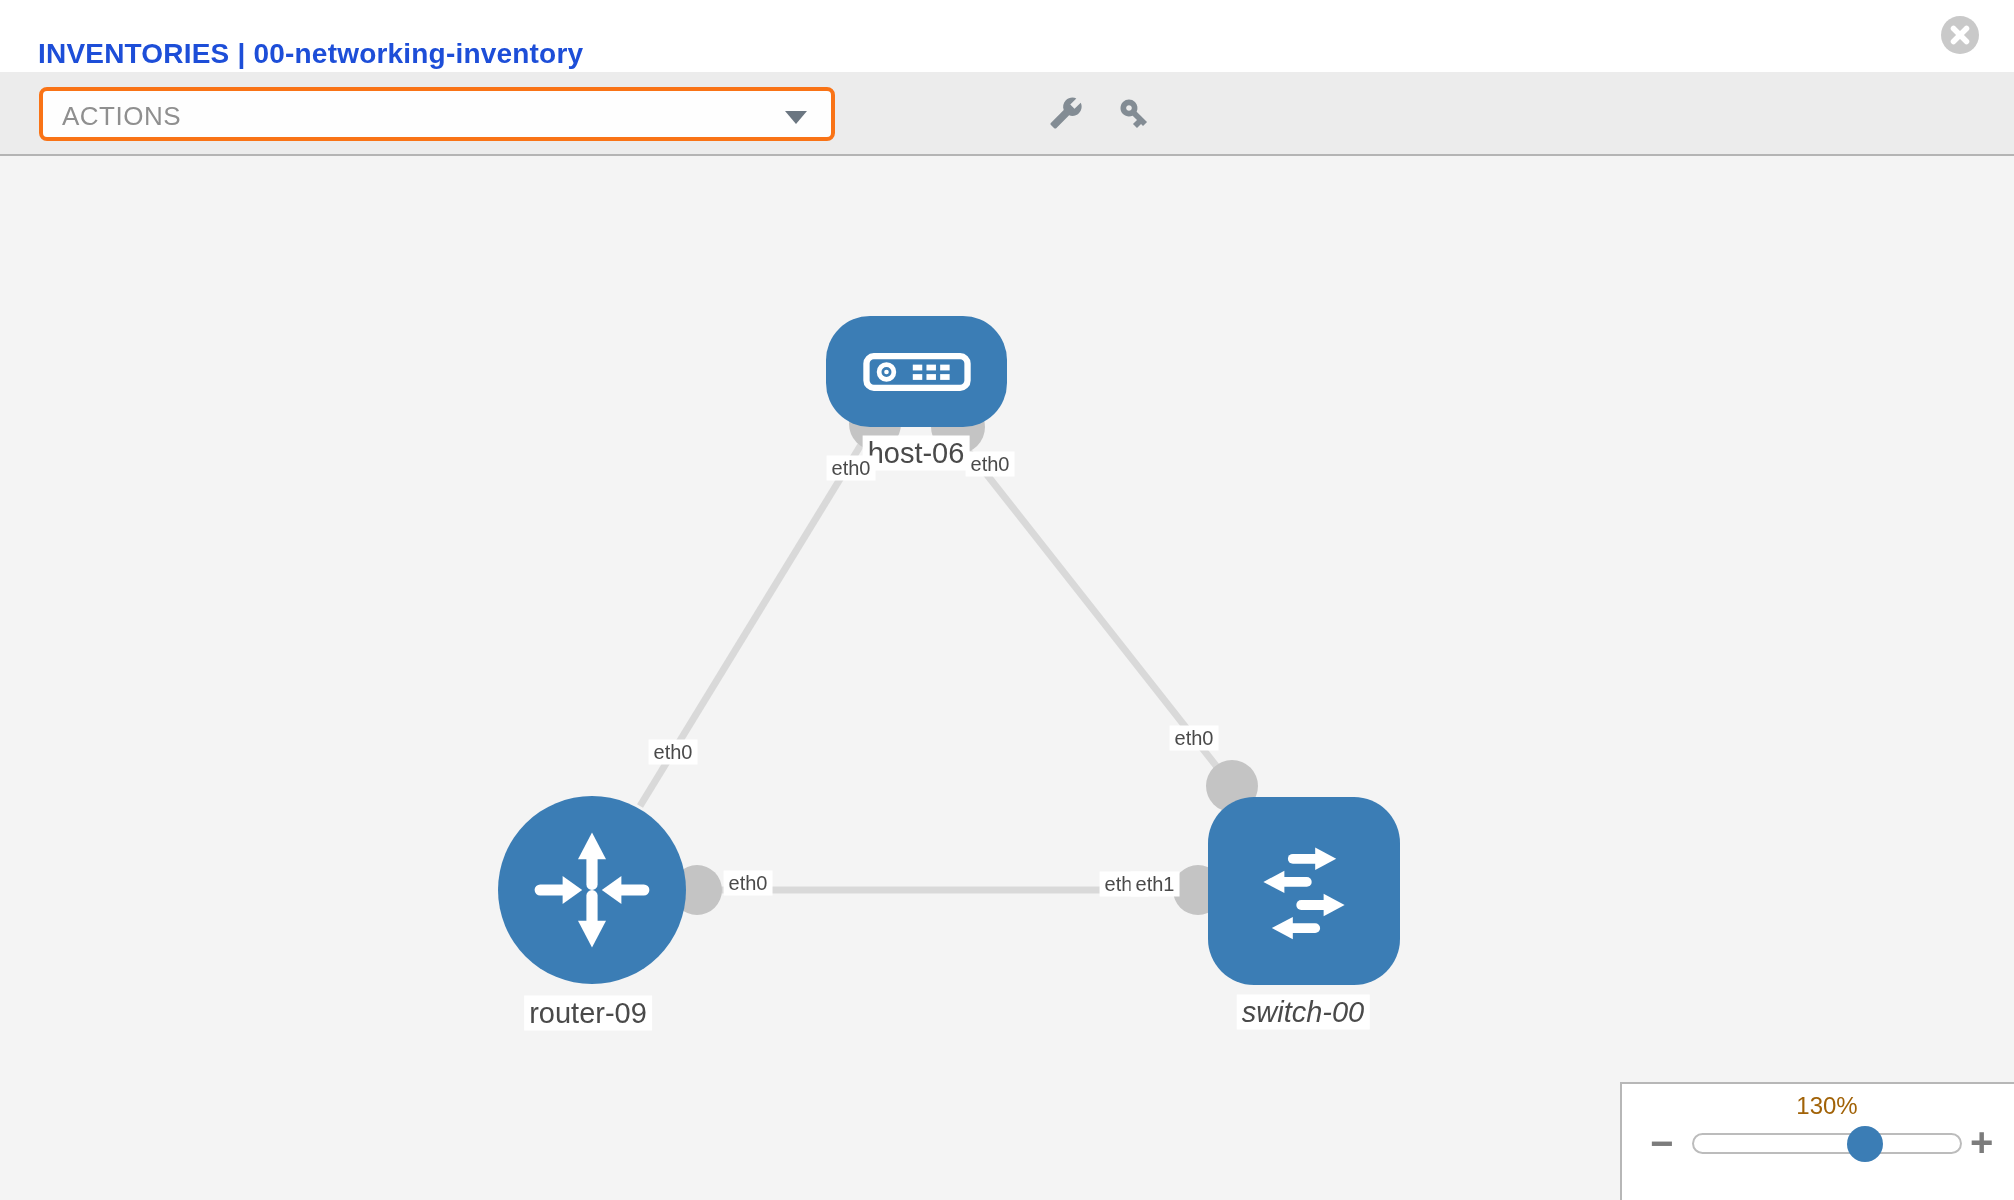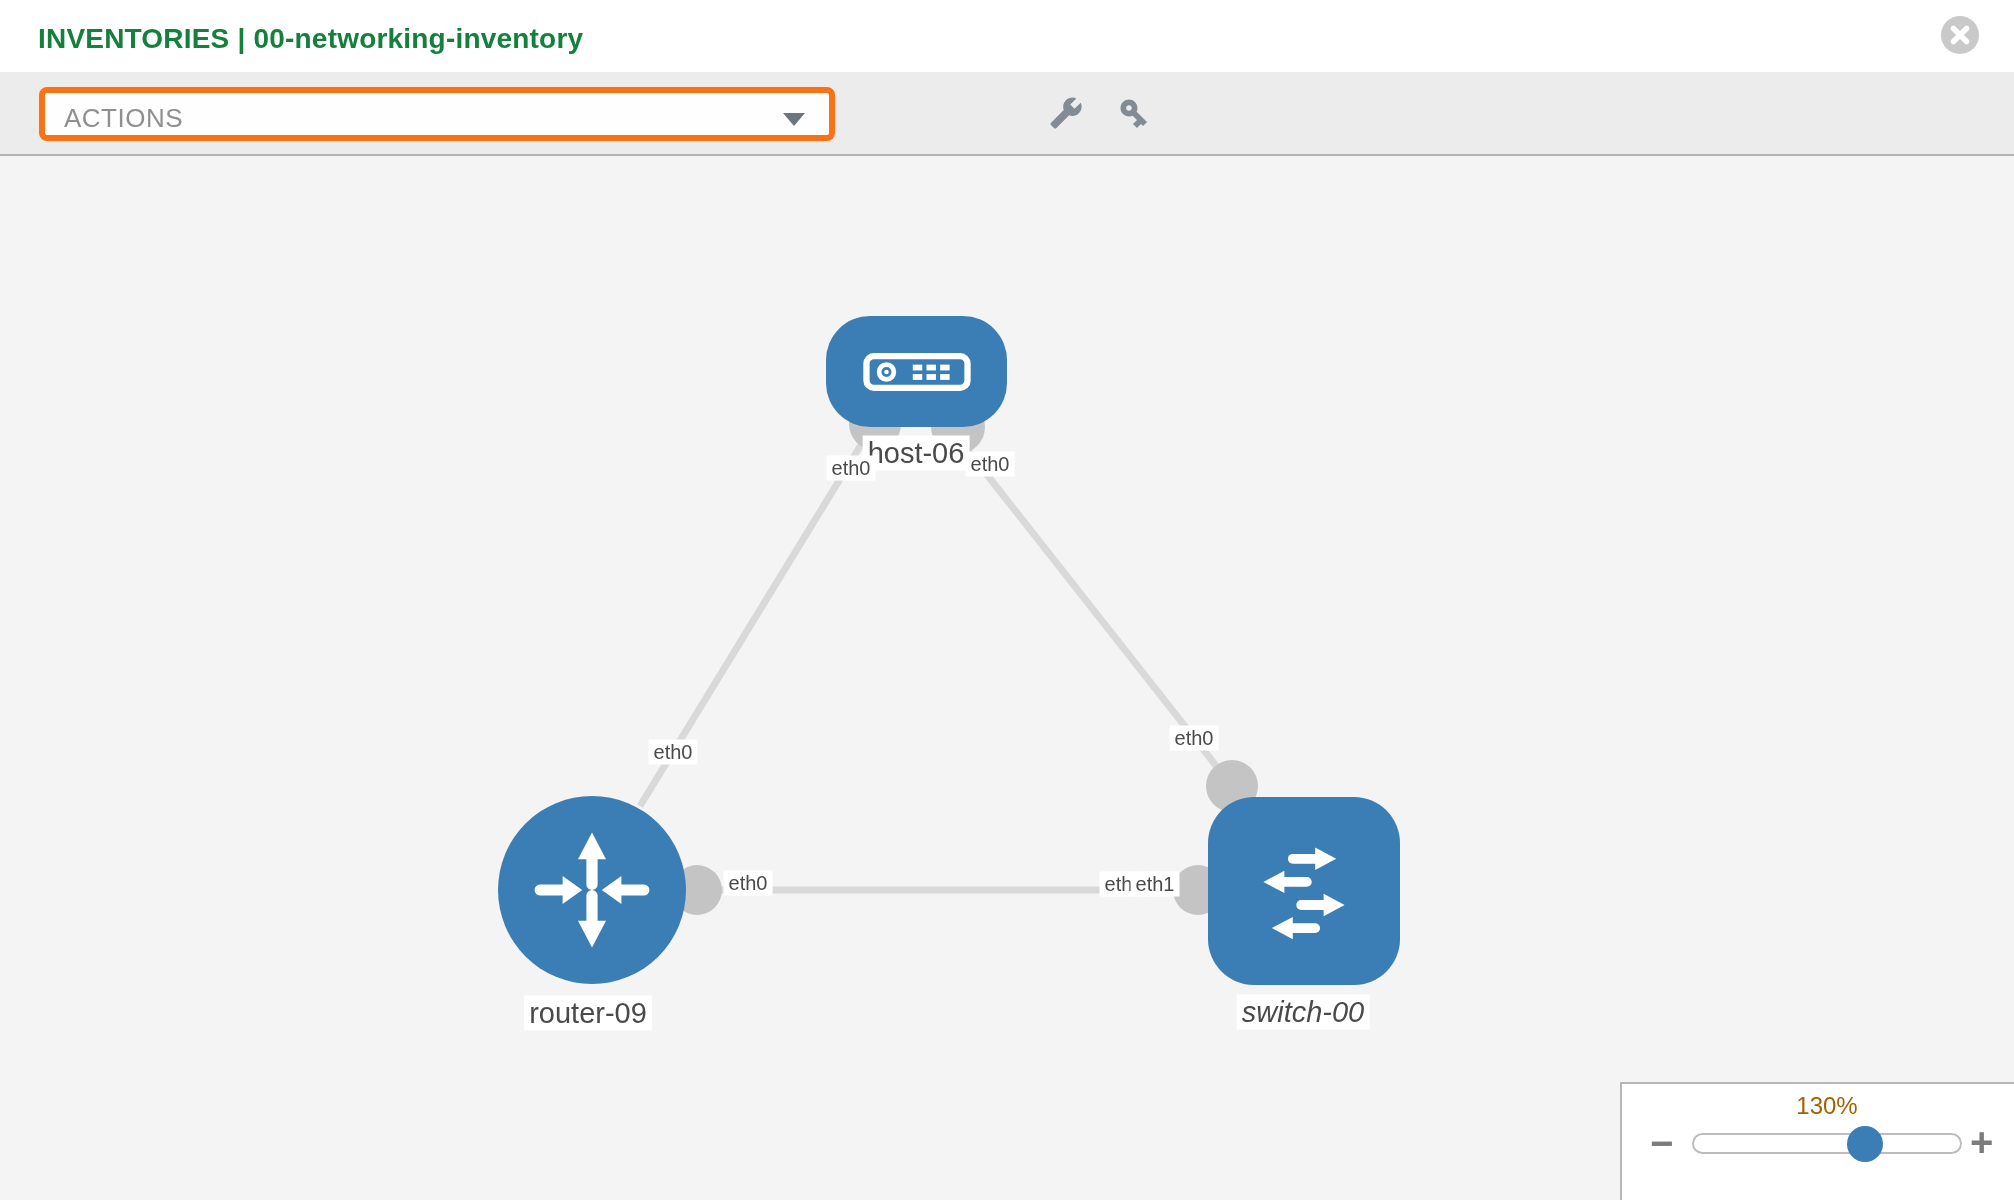--- a/index.html
+++ b/index.html
@@ -8,35 +8,35 @@
     position:relative; width:2014px; height:1200px; overflow:hidden;
     background:#f4f4f4;
     font-family:"Liberation Sans", sans-serif;
   }
   
   .hdr {
     position:absolute; left:0; top:0; width:2014px; height:72px;
     background:#ffffff; z-index:30;
   }
   .hdr-title {
-    position:absolute; left:38px; top:1px; height:72px; line-height:76px;
-    font-size:28px; font-weight:bold; color:#15803d; letter-spacing:0.2px;
+    position:absolute; left:38px; top:16px; height:72px; line-height:76px;
+    font-size:28px; font-weight:bold; color:#1d4ed8; letter-spacing:0.2px;
   }
   .close-btn {
     position:absolute; left:1941px; top:16px; width:38px; height:38px;
     border:none; background:transparent; cursor:pointer; padding:0;
   }
   
   .tbar {
     position:absolute; left:0; top:72px; width:2014px; height:84px;
     background:#ececec; border-bottom:2px solid #b4b4b4; z-index:30;
   }
   .dd {
     position:absolute; top:15px; height:54px; background:#fefefe;
-    border:6px solid #f97316; border-radius:8px; cursor:pointer;
+    border:4px solid #f97316; border-radius:8px; cursor:pointer;
   }
   .dd-label {
     position:absolute; left:19px; top:0; line-height:51px;
     font-size:26px; color:#8f8f8f; letter-spacing:0.5px;
   }
   .caret {
     position:absolute; right:24px; top:20px; width:0; height:0;
     border-left:11px solid transparent; border-right:11px solid transparent;
     border-top:13px solid #6b7681;
   }

